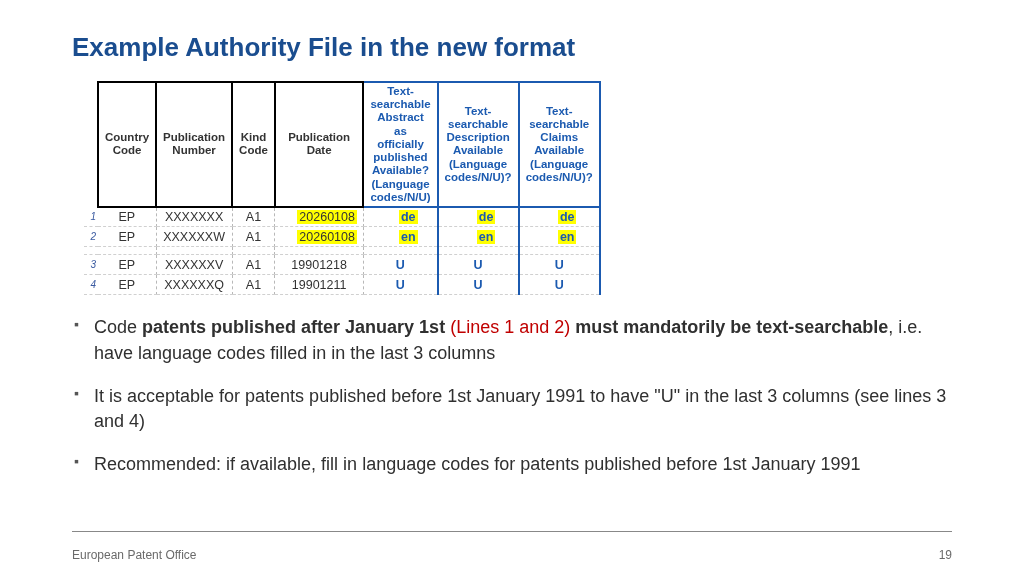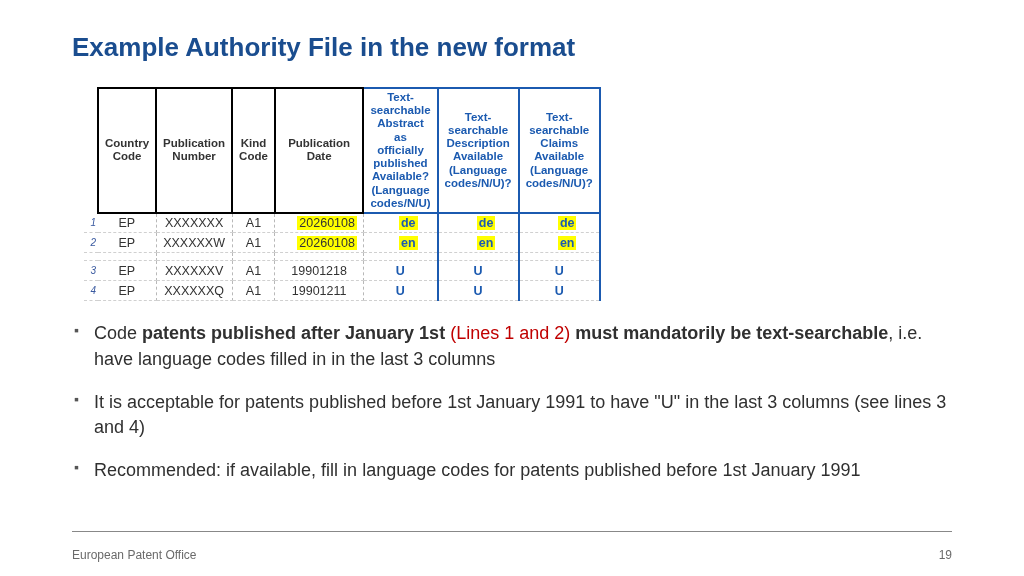--- a/index.html
+++ b/index.html
@@ -12,21 +12,21 @@
     color: #333;
     position: relative;
   }
   .slide {
     padding: 32px 72px 0 72px;
   }
   h1.title {
     color: #1a4d8f;
     font-size: 26px;
     font-weight: bold;
-    margin: 0 0 24px 0;
+    margin: 0 0 18px 0;
   }
   .table-wrap {
     margin: 0 0 20px 12px;
   }
   table.auth {
     border-collapse: collapse;
     font-size: 12px;
   }
   table.auth th, table.auth td {
     text-align: center;

